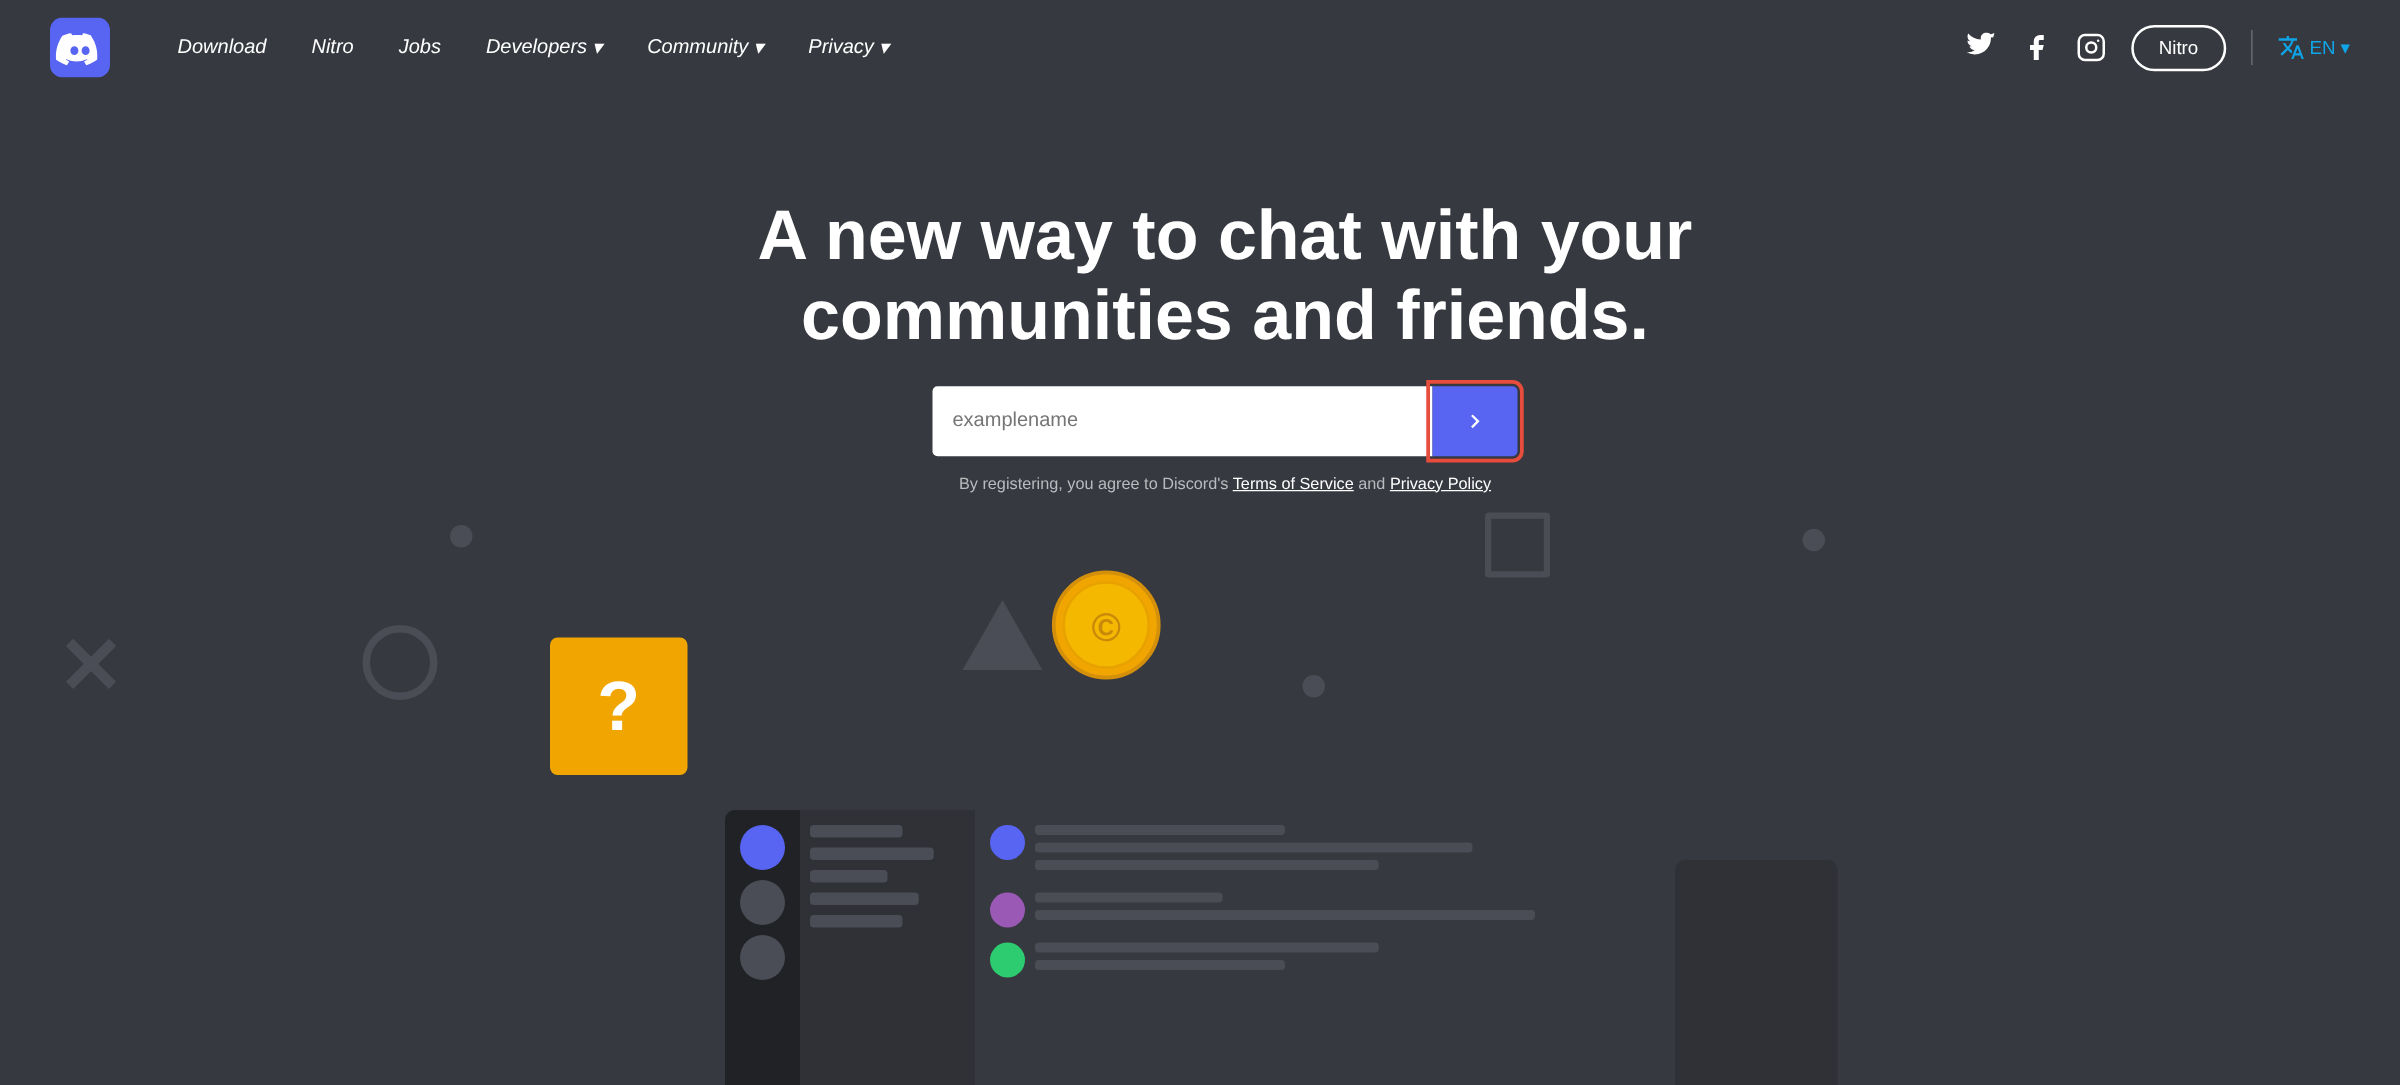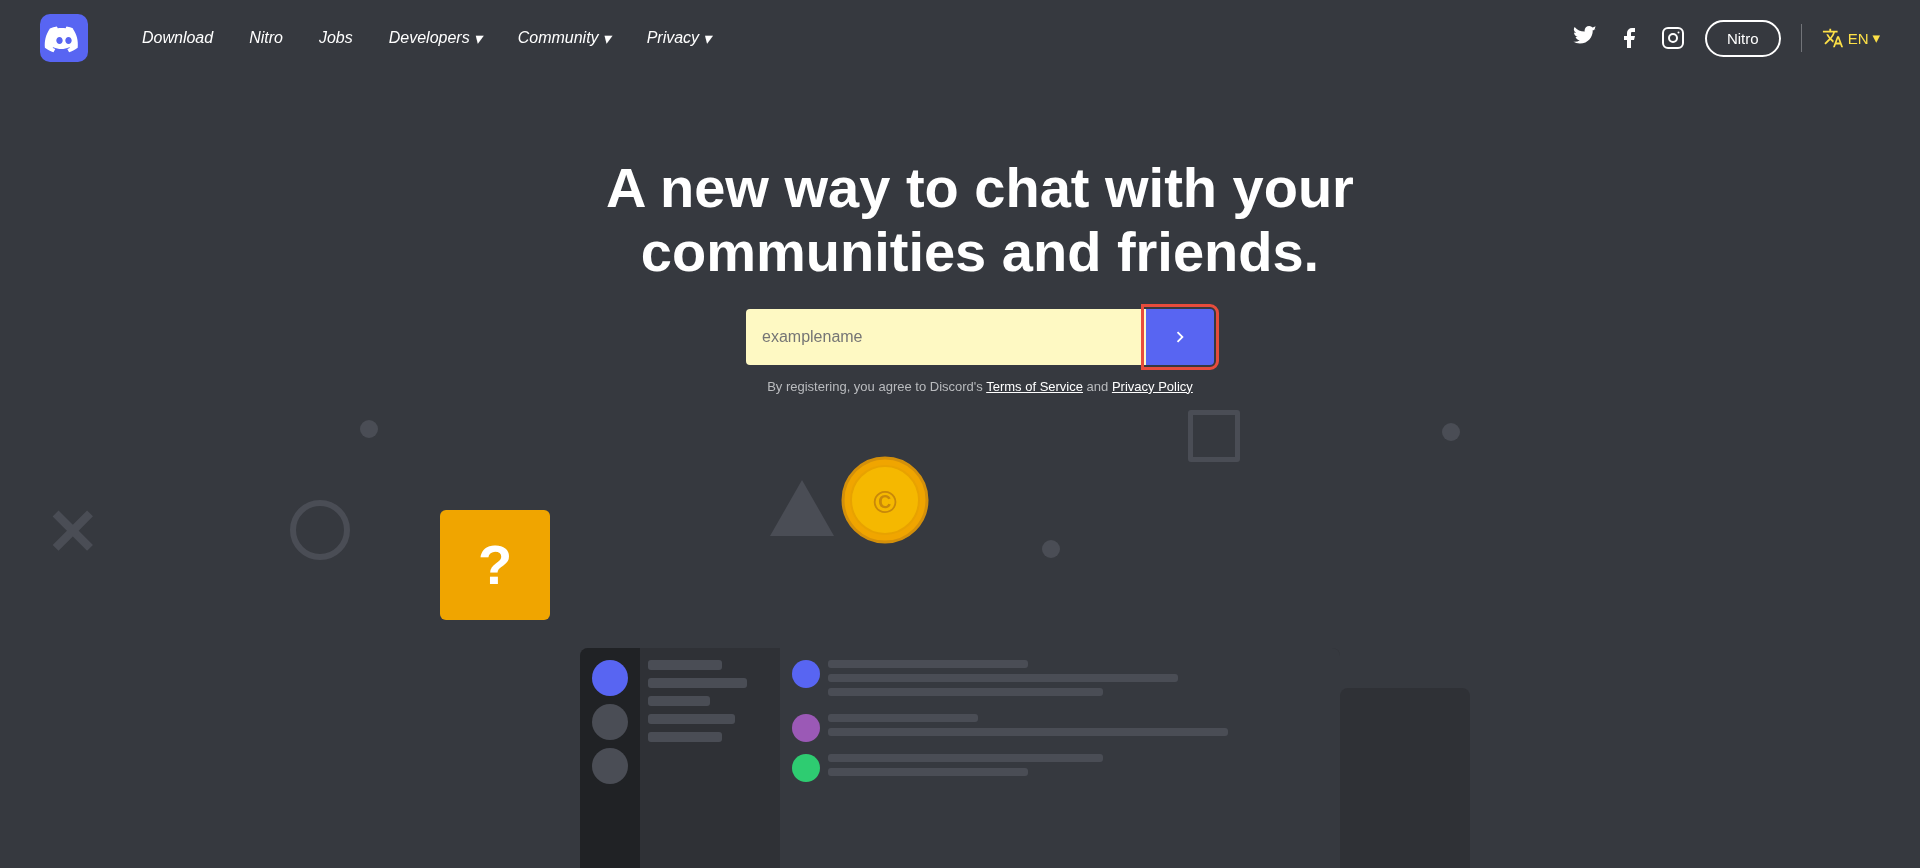--- a/index.html
+++ b/index.html
@@ -86,21 +86,21 @@
     .divider-v {
       width: 1px;
       height: 28px;
       background: rgba(255,255,255,0.3);
     }
 
     .lang-btn {
       display: flex;
       align-items: center;
       gap: 4px;
-      color: #fde047;
+      color: #0ea5e9;
       font-size: 15px;
       cursor: pointer;
       background: none;
       border: none;
     }
 
     
     .hero {
       position: relative;
       display: flex;
@@ -139,21 +139,21 @@
 
     .signup-input {
       width: 400px;
       height: 56px;
       border: none;
       border-radius: 4px 0 0 4px;
       padding: 0 16px;
       font-size: 16px;
       color: #888;
       outline: none;
-      background: #fef9c3;
+      background: #ffffff;
     }
 
     .signup-btn {
       width: 68px;
       height: 56px;
       background: #5865f2;
       border: none;
       border-radius: 0 4px 4px 0;
       cursor: pointer;
       display: flex;

